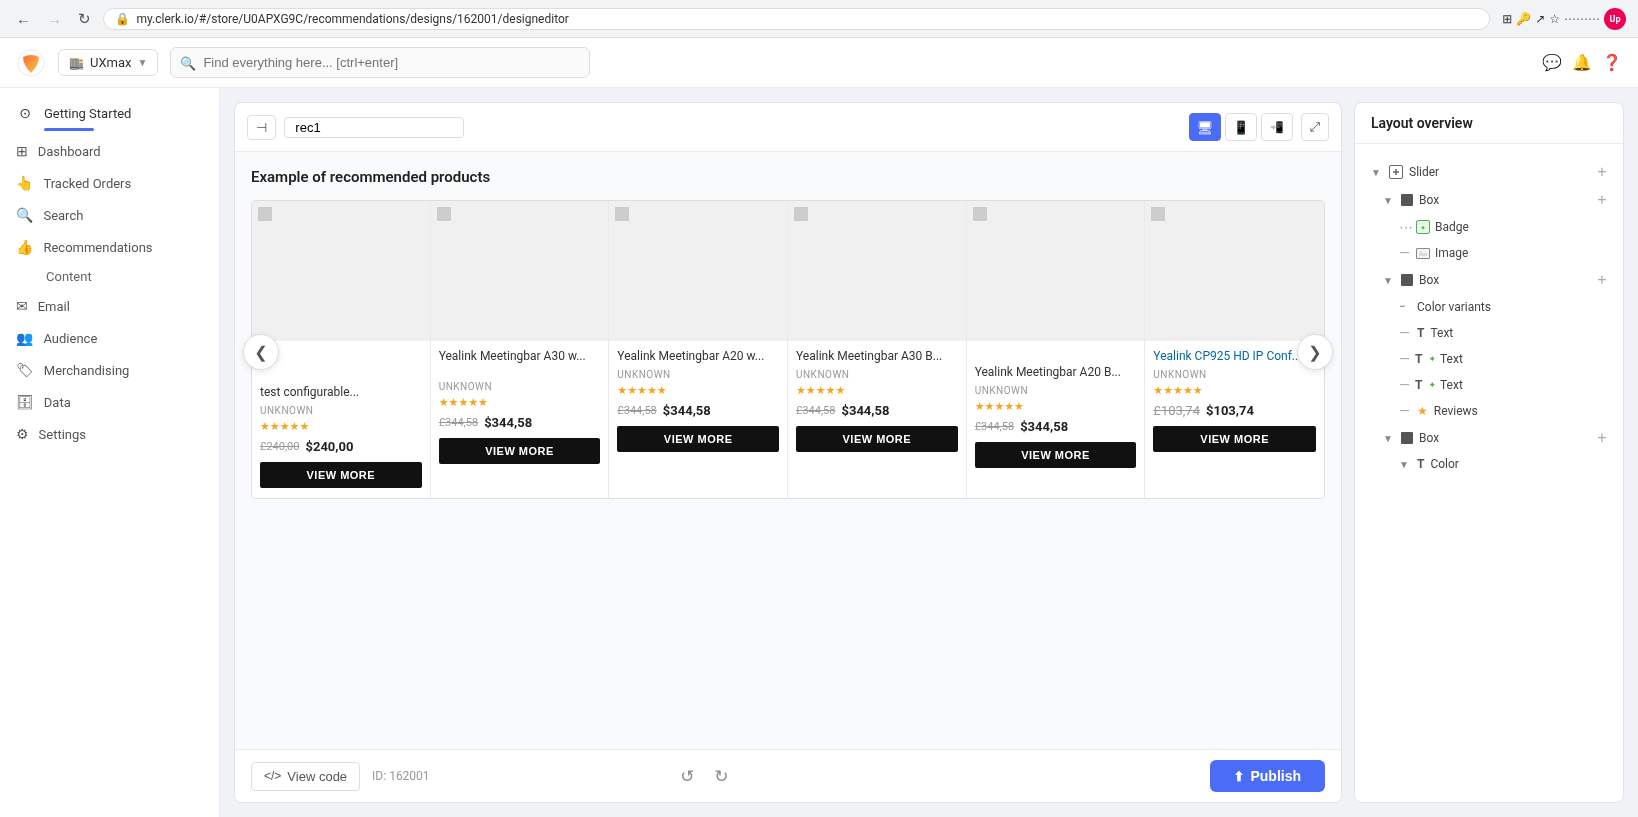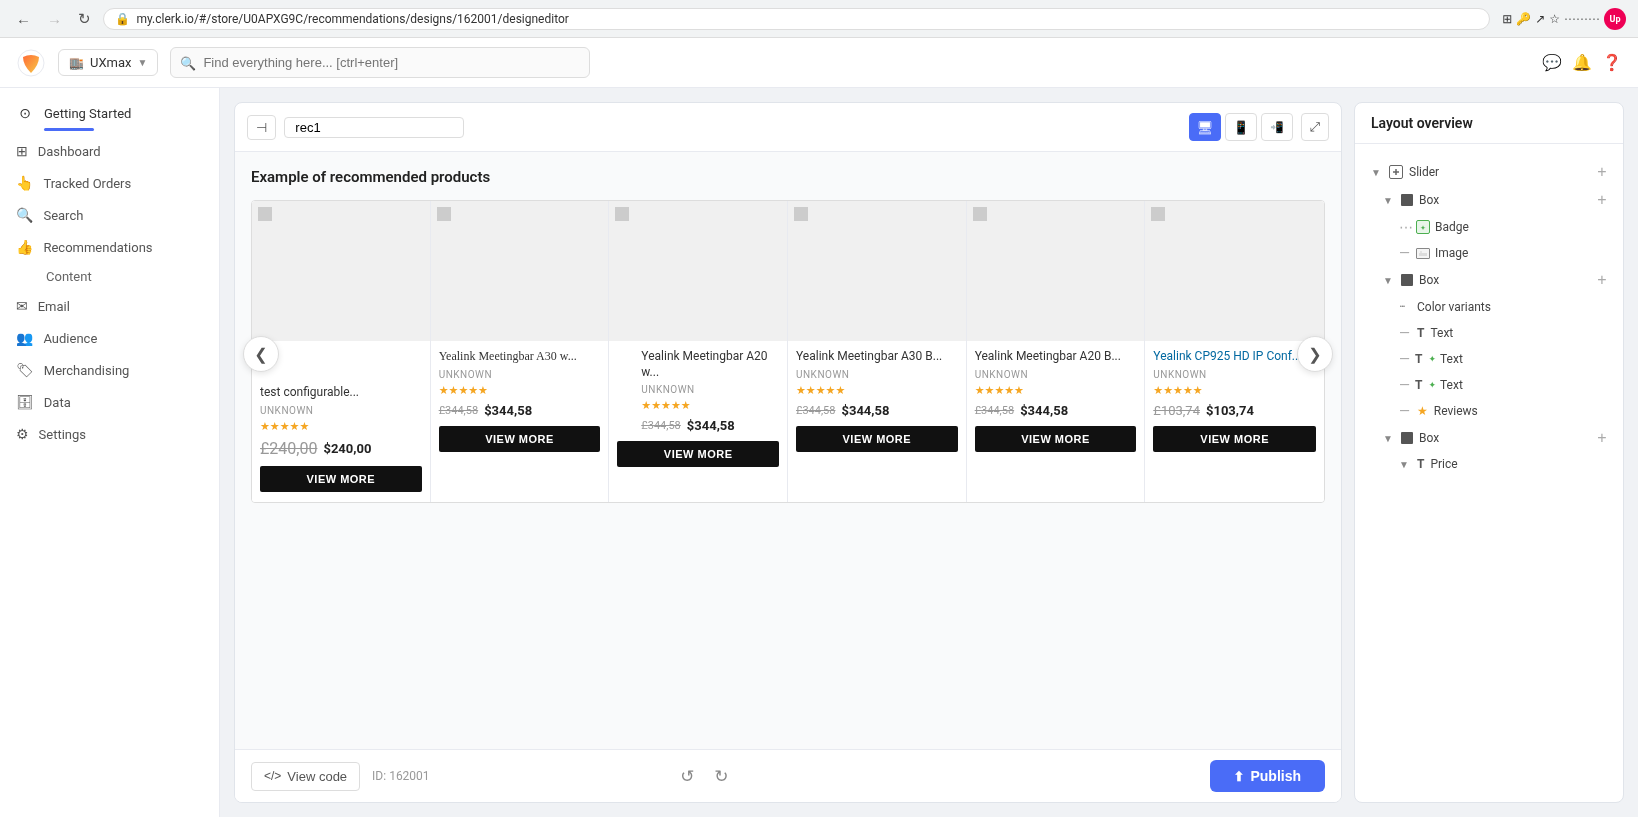--- a/index.html
+++ b/index.html
@@ -144,48 +144,48 @@
 
               <div style="border-right:1px solid #e8eaf0;background:white;">
                 <div style="width:100%;height:140px;background:#f0f0f0;display:flex;align-items:flex-start;justify-content:flex-start;padding:6px;">
                   <div style="width:14px;height:14px;background:#ccc;"></div>
                 </div>
                 <div style="padding:8px 8px 0;margin-top:36px;">
                   <div style="font-size:12px;color:#333;margin-bottom:4px;line-height:1.3;">test configurable...</div>
                   <div style="font-size:10px;color:#999;letter-spacing:0.5px;text-transform:uppercase;margin-bottom:4px;">UNKNOWN</div>
                   <div style="color:#f5a623;font-size:11px;margin-bottom:6px;">★★★★★</div>
                   <div style="display:flex;align-items:center;gap:6px;margin-bottom:8px;">
-                    <span style="font-size:16px;color:#999;text-decoration:line-through;">£240,00</span>
+                    <span style="font-size:11px;color:#999;text-decoration:line-through;">£240,00</span>
                     <span style="font-size:13px;font-weight:700;color:#222;">$240,00</span>
                   </div>
                 </div>
                 <button style="display:block;width:calc(100% - 16px);margin:0 8px 10px;background:#111;color:white;border:none;border-radius:2px;padding:7px 4px;font-size:11px;font-weight:700;letter-spacing:0.5px;cursor:pointer;">VIEW MORE</button>
               </div>
 
               <div style="border-right:1px solid #e8eaf0;background:white;">
                 <div style="width:100%;height:140px;background:#f0f0f0;display:flex;align-items:flex-start;justify-content:flex-start;padding:6px;">
                   <div style="width:14px;height:14px;background:#ccc;"></div>
                 </div>
                 <div style="padding:8px 8px 0;">
-                  <div style="font-size:12px;color:#333;margin-bottom:4px;line-height:1.3;font-family:Liberation Serif, serif;">Yealink Meetingbar A30 w...</div>
+                  <div style="font-size:12px;color:#333;margin-bottom:16px;line-height:1.3;">Yealink Meetingbar A30 w...</div>
                   <div style="font-size:10px;color:#999;letter-spacing:0.5px;text-transform:uppercase;margin-bottom:4px;">UNKNOWN</div>
                   <div style="color:#f5a623;font-size:11px;margin-bottom:6px;">★★★★★</div>
                   <div style="display:flex;align-items:center;gap:6px;margin-bottom:8px;">
                     <span style="font-size:11px;color:#999;text-decoration:line-through;">£344,58</span>
                     <span style="font-size:13px;font-weight:700;color:#222;">$344,58</span>
                   </div>
                 </div>
                 <button style="display:block;width:calc(100% - 16px);margin:0 8px 10px;background:#111;color:white;border:none;border-radius:2px;padding:7px 4px;font-size:11px;font-weight:700;letter-spacing:0.5px;cursor:pointer;">VIEW MORE</button>
               </div>
 
               <div style="border-right:1px solid #e8eaf0;background:white;">
                 <div style="width:100%;height:140px;background:#f0f0f0;display:flex;align-items:flex-start;justify-content:flex-start;padding:6px;">
                   <div style="width:14px;height:14px;background:#ccc;"></div>
                 </div>
-                <div style="padding:8px 8px 0;margin-left:24px;">
+                <div style="padding:8px 8px 0;">
                   <div style="font-size:12px;color:#333;margin-bottom:4px;line-height:1.3;">Yealink Meetingbar A20 w...</div>
                   <div style="font-size:10px;color:#999;letter-spacing:0.5px;text-transform:uppercase;margin-bottom:4px;">UNKNOWN</div>
                   <div style="color:#f5a623;font-size:11px;margin-bottom:6px;">★★★★★</div>
                   <div style="display:flex;align-items:center;gap:6px;margin-bottom:8px;">
                     <span style="font-size:11px;color:#999;text-decoration:line-through;">£344,58</span>
                     <span style="font-size:13px;font-weight:700;color:#222;">$344,58</span>
                   </div>
                 </div>
                 <button style="display:block;width:calc(100% - 16px);margin:0 8px 10px;background:#111;color:white;border:none;border-radius:2px;padding:7px 4px;font-size:11px;font-weight:700;letter-spacing:0.5px;cursor:pointer;">VIEW MORE</button>
               </div>
@@ -203,21 +203,21 @@
                     <span style="font-size:13px;font-weight:700;color:#222;">$344,58</span>
                   </div>
                 </div>
                 <button style="display:block;width:calc(100% - 16px);margin:0 8px 10px;background:#111;color:white;border:none;border-radius:2px;padding:7px 4px;font-size:11px;font-weight:700;letter-spacing:0.5px;cursor:pointer;">VIEW MORE</button>
               </div>
 
               <div style="border-right:1px solid #e8eaf0;background:white;">
                 <div style="width:100%;height:140px;background:#f0f0f0;display:flex;align-items:flex-start;justify-content:flex-start;padding:6px;">
                   <div style="width:14px;height:14px;background:#ccc;"></div>
                 </div>
-                <div style="padding:8px 8px 0;">
+                <div style="padding:24px 8px 0;">
                   <div style="font-size:12px;color:#333;margin-bottom:4px;line-height:1.3;">Yealink Meetingbar A20 B...</div>
                   <div style="font-size:10px;color:#999;letter-spacing:0.5px;text-transform:uppercase;margin-bottom:4px;">UNKNOWN</div>
                   <div style="color:#f5a623;font-size:11px;margin-bottom:6px;">★★★★★</div>
                   <div style="display:flex;align-items:center;gap:6px;margin-bottom:8px;">
                     <span style="font-size:11px;color:#999;text-decoration:line-through;">£344,58</span>
                     <span style="font-size:13px;font-weight:700;color:#222;">$344,58</span>
                   </div>
                 </div>
                 <button style="display:block;width:calc(100% - 16px);margin:0 8px 10px;background:#111;color:white;border:none;border-radius:2px;padding:7px 4px;font-size:11px;font-weight:700;letter-spacing:0.5px;cursor:pointer;">VIEW MORE</button>
               </div>
@@ -346,21 +346,21 @@
           <div style="display:flex;align-items:center;padding:5px 12px 5px 28px;cursor:pointer;font-size:12px;color:#444;gap:2px;">
             <span style="color:#888;font-size:10px;width:12px;">▼</span>
             <span style="width:12px;height:12px;background:#555;border-radius:1px;display:inline-block;margin:0 4px;flex-shrink:0;"></span>
             <span style="flex:1;">Box</span>
             <button style="width:18px;height:18px;background:none;border:none;cursor:pointer;color:#aaa;font-size:16px;line-height:1;padding:0;">+</button>
           </div>
 
           <div style="display:flex;align-items:center;padding:5px 12px 5px 44px;cursor:pointer;font-size:12px;color:#444;gap:2px;">
             <span style="color:#888;font-size:10px;width:12px;">▼</span>
             <span style="font-weight:700;color:#555;font-size:12px;margin:0 4px;">T</span>
-            <span style="flex:1;">Price</span>
+            <span style="flex:1;">Color</span>
           </div>
 
         </div>
       </div>
 
     </div>
   </div>
 </div>
 
 </body></html>

